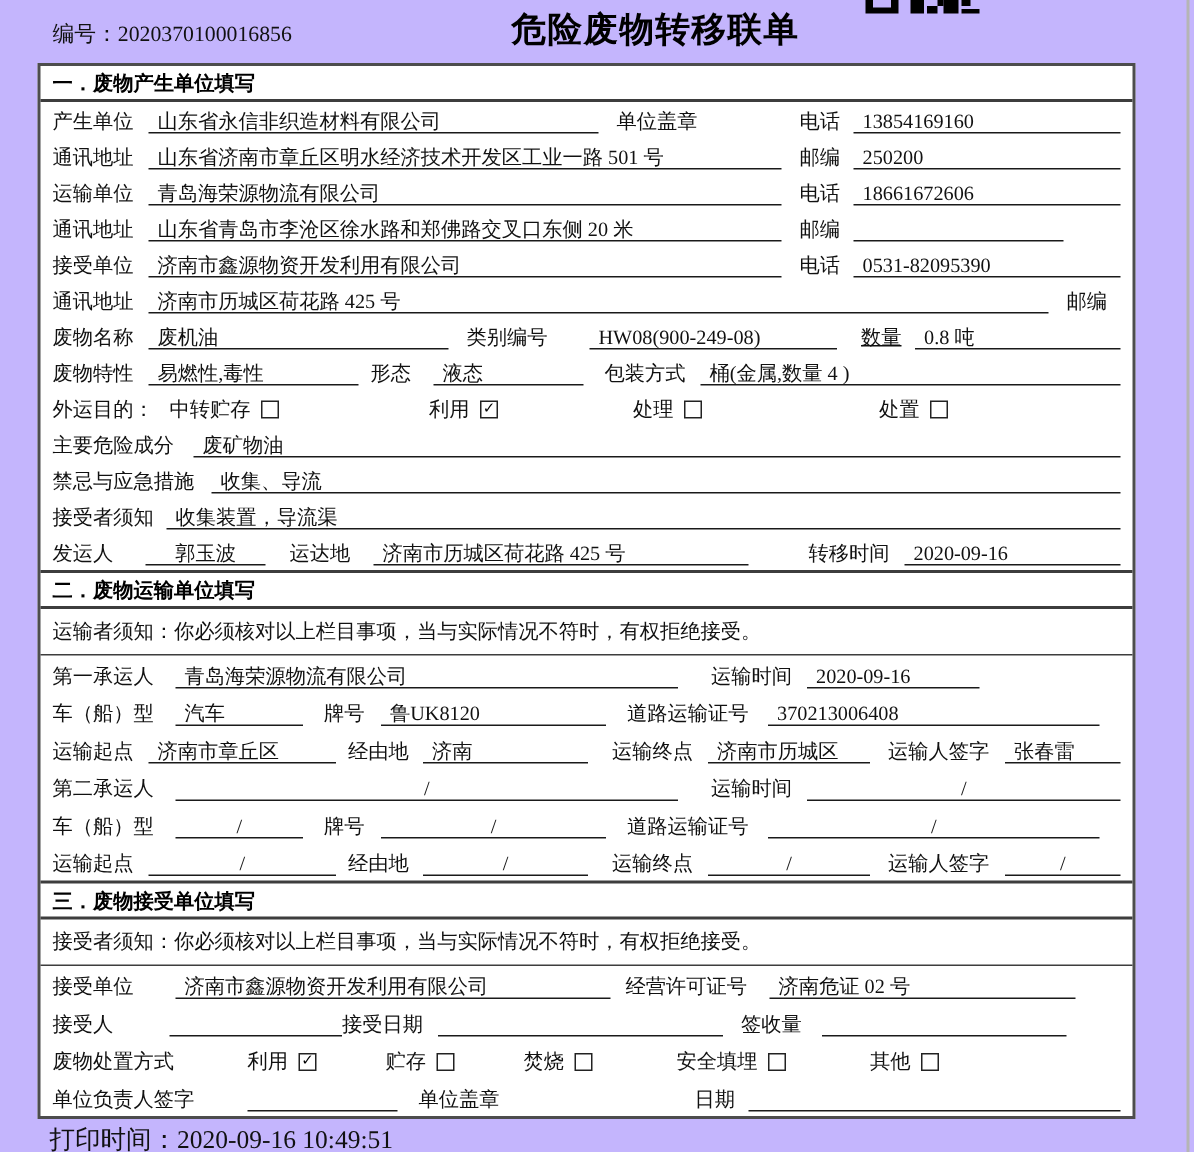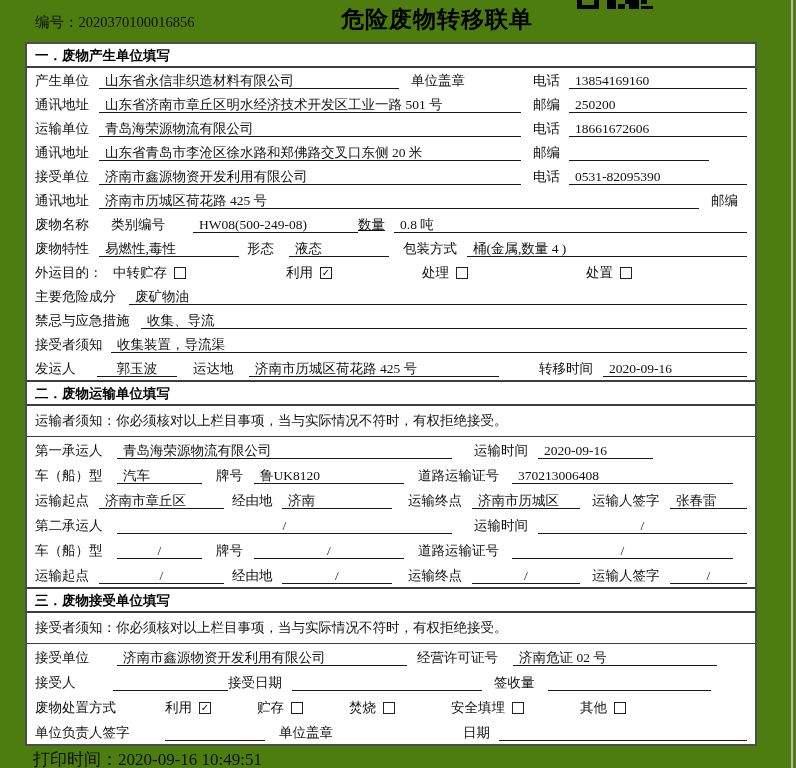--- a/index.html
+++ b/index.html
@@ -1,17 +1,17 @@
 <!DOCTYPE html>
 <html><head>
 <meta charset="utf-8">
 <style>
   html,body{margin:0;padding:0;background:#fff;}
   body{width:796px;height:768px;overflow:hidden;font-family:"Liberation Serif","DejaVu Serif",serif;color:#111;}
-  .page{position:relative;width:796px;height:768px;background:#4d7c0f;}
+  .page{position:relative;width:796px;height:768px;background:#c4b5fd;}
   .doc-no{position:absolute;left:35px;top:13px;font-size:14.5px;white-space:nowrap;}
   .main-title{position:absolute;left:437px;top:4px;transform:translateX(-50%);margin:0;
     font-family:"Liberation Sans","DejaVu Sans",sans-serif;font-weight:700;font-size:23px;
     letter-spacing:1px;white-space:nowrap;color:#000;}
   .qr{position:absolute;left:575px;top:0;}
   .page-edge{position:absolute;left:791px;top:0;width:2px;height:768px;background:#b5b5b5;}
   .tbl{position:absolute;left:25px;top:42px;width:732px;border:2px solid #4d4d4d;box-sizing:border-box;background:#fff;}
   .sec-title{font-family:"Liberation Sans","DejaVu Sans",sans-serif;font-weight:700;font-size:13.5px;
     line-height:17px;padding:3px 0 2px 8px;border-bottom:2px solid #3d3d3d;color:#000;}
   .s2 .sec-title,.s3 .sec-title{border-top:2px solid #3d3d3d;}
@@ -83,23 +83,24 @@
           <span class="lbl" style="min-width: 30px;">电话</span>
           <span class="val" style="width: 178px;">0531-82095390</span>
         </div>
         <div class="row">
           <span class="lbl" style="min-width: 58px;">通讯地址</span>
           <span class="val f" style="margin-right: 12px;">济南市历城区荷花路 425 号</span>
           <span class="lbl" style="min-width: 30px;">邮编</span>
         </div>
         <div class="row">
           <span class="lbl" style="min-width: 58px;">废物名称</span>
+          <span class="val" style="width: 200px;">废机油</span>
           <span class="lbl" style="min-width: 62px; margin-left: 12px;">类别编号</span>
-          <span class="val" style="width: 165px; margin-left: 14px;">HW08(500-249-08)</span>
-          <span class="lbl" style="min-width: 30px;  text-decoration: underline;">数量</span>
+          <span class="val" style="width: 165px; margin-left: 14px;">HW08(900-249-08)</span>
+          <span class="lbl" style="min-width: 30px; margin-left: 16px; text-decoration: underline;">数量</span>
           <span class="val f">0.8 吨</span>
         </div>
         <div class="row">
           <span class="lbl" style="min-width: 58px;">废物特性</span>
           <span class="val" style="width: 140px;">易燃性,毒性</span>
           <span class="lbl" style="min-width: 30px; margin-left: 8px;">形态</span>
           <span class="val" style="width: 100px; margin-left: 6px;">液态</span>
           <span class="lbl" style="min-width: 58px; margin-left: 14px;">包装方式</span>
           <span class="val f">桶(金属,数量  4 )</span>
         </div>

